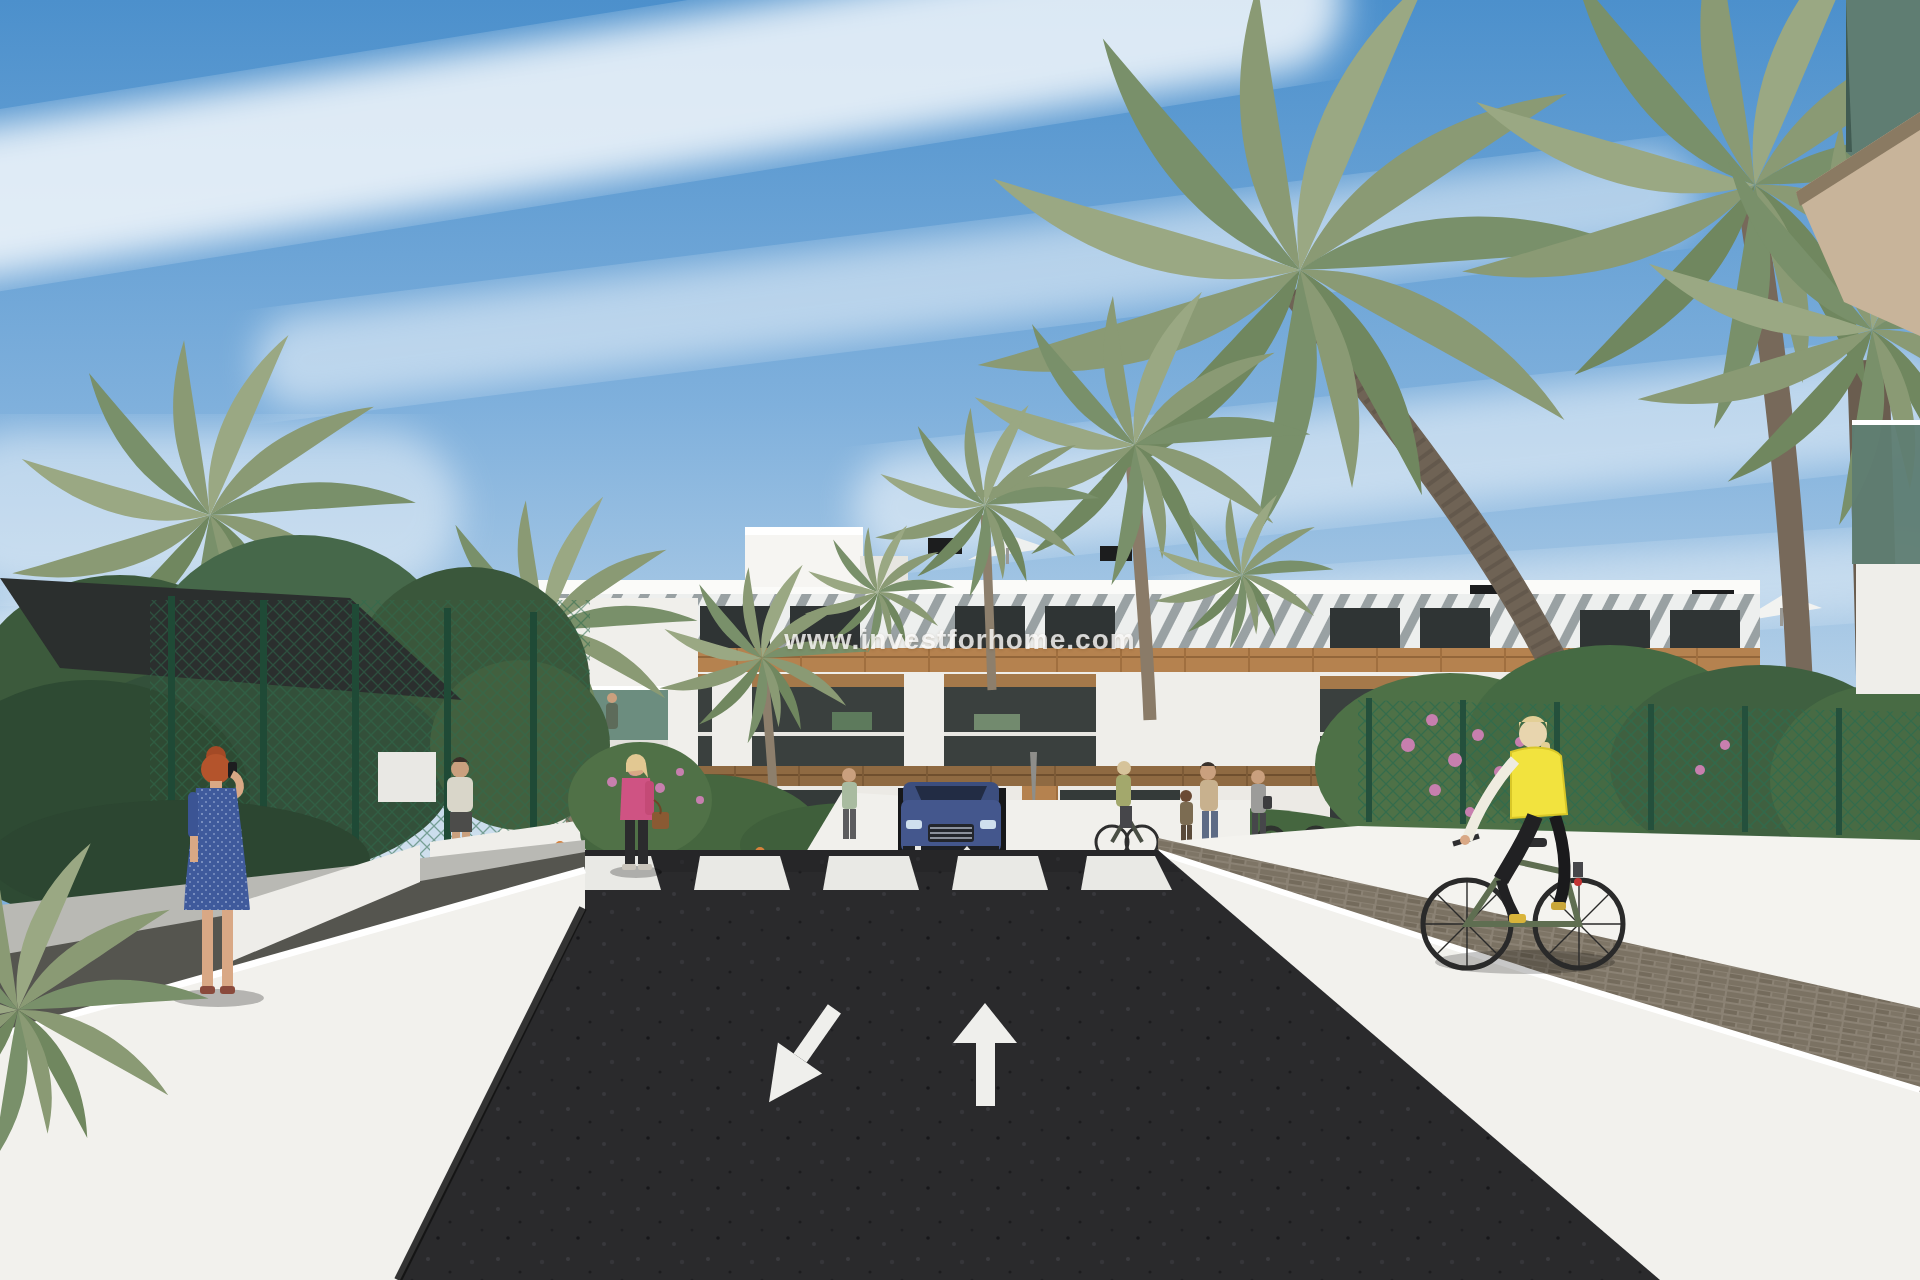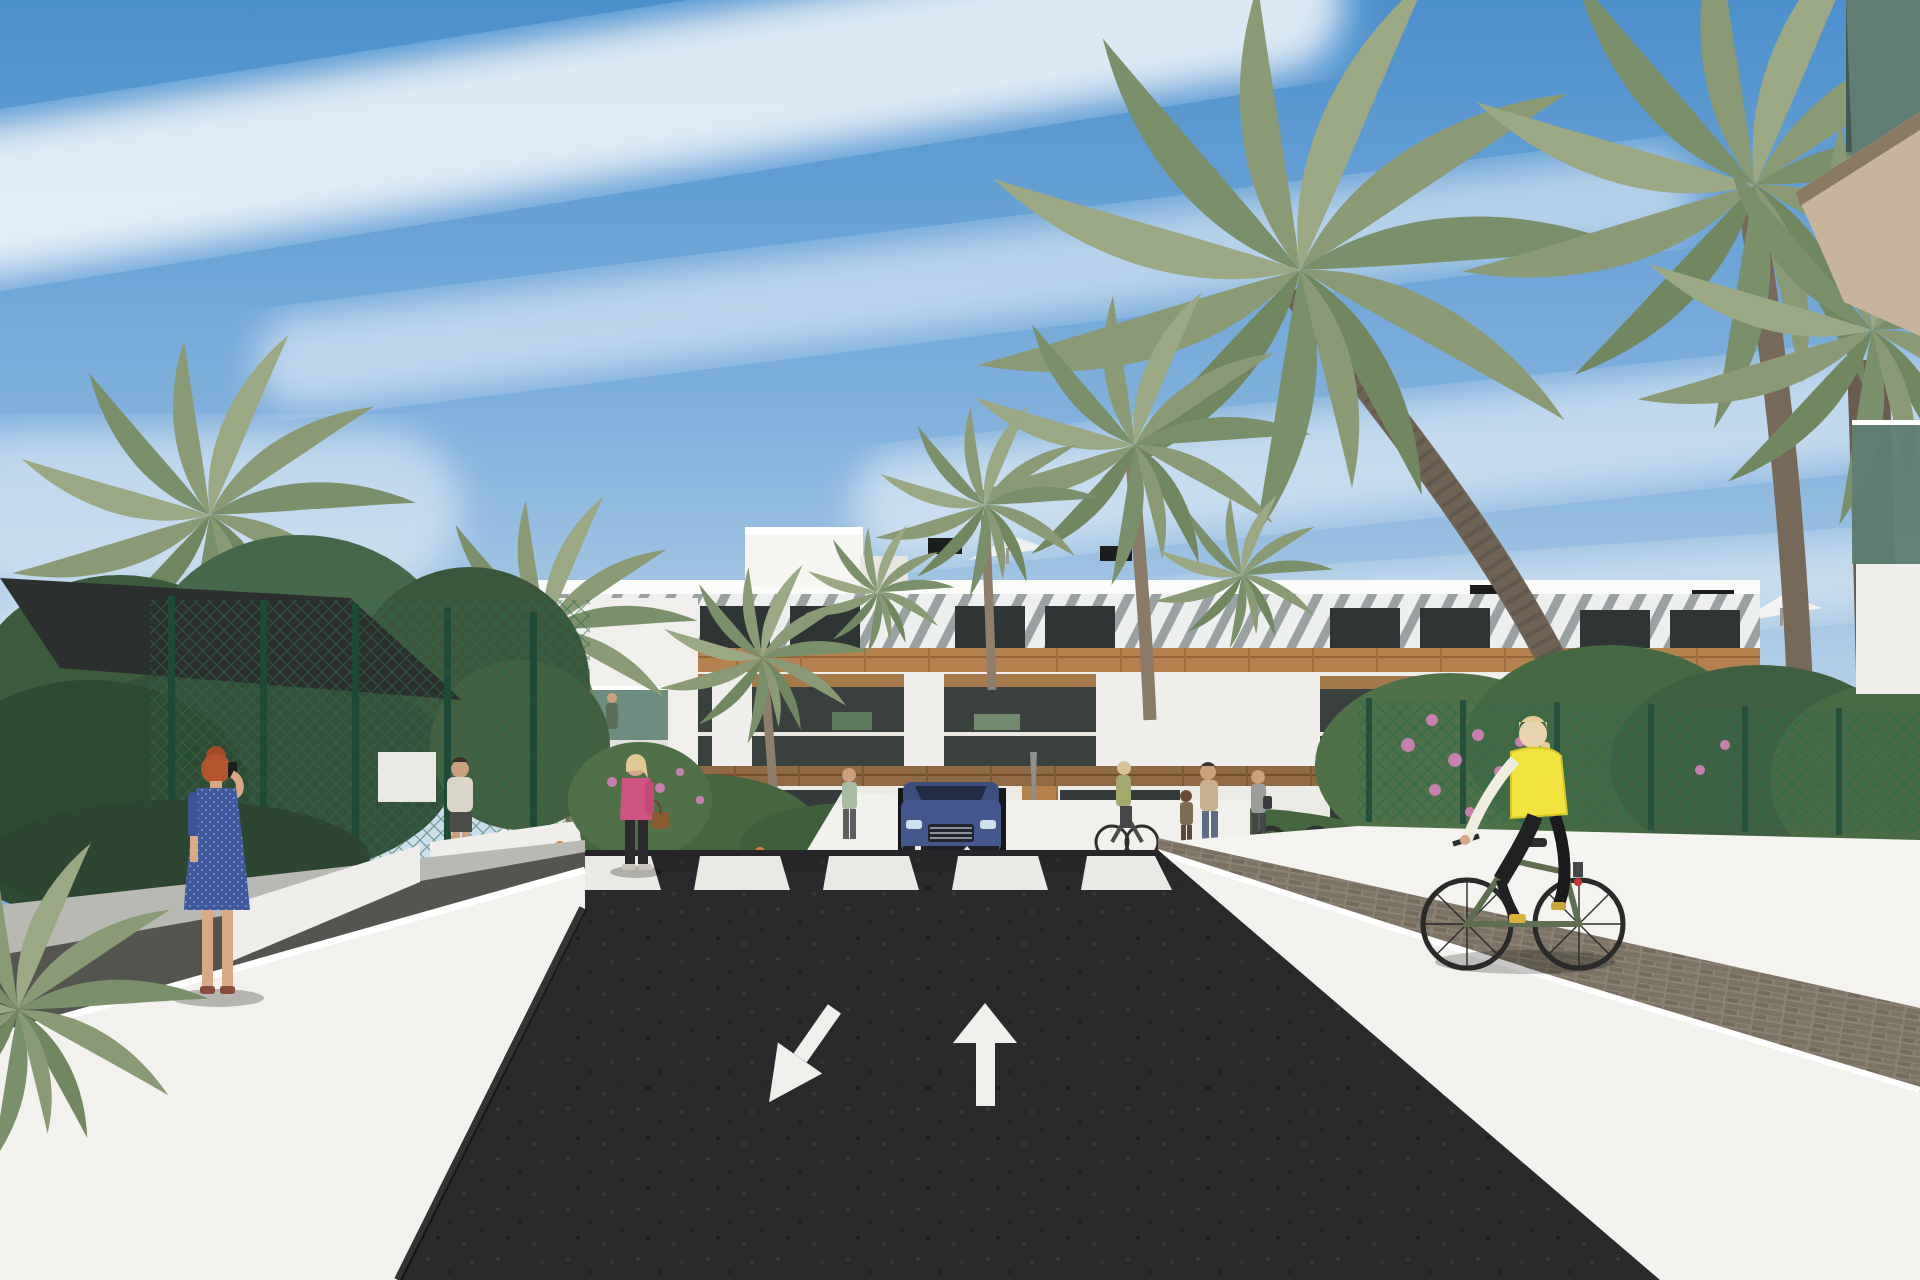--- a/index.html
+++ b/index.html
@@ -484,13 +484,14 @@
     <rect x="14" y="88" width="8" height="26" fill="#d9a885"></rect>
     <rect x="26" y="162" width="11" height="76" fill="#d9a885"></rect>
     <rect x="46" y="162" width="11" height="76" fill="#d9a885"></rect>
     <rect x="24" y="238" width="15" height="8" rx="3" fill="#8a4a3c"></rect>
     <rect x="44" y="238" width="15" height="8" rx="3" fill="#8a4a3c"></rect>
   </g>
 
   <use href="#crown" transform="translate(18,1010) scale(1.25)"></use>
 </svg>
 
+<div class="watermark">www.investforhome.com</div>
 </div>
 
 </body></html>

